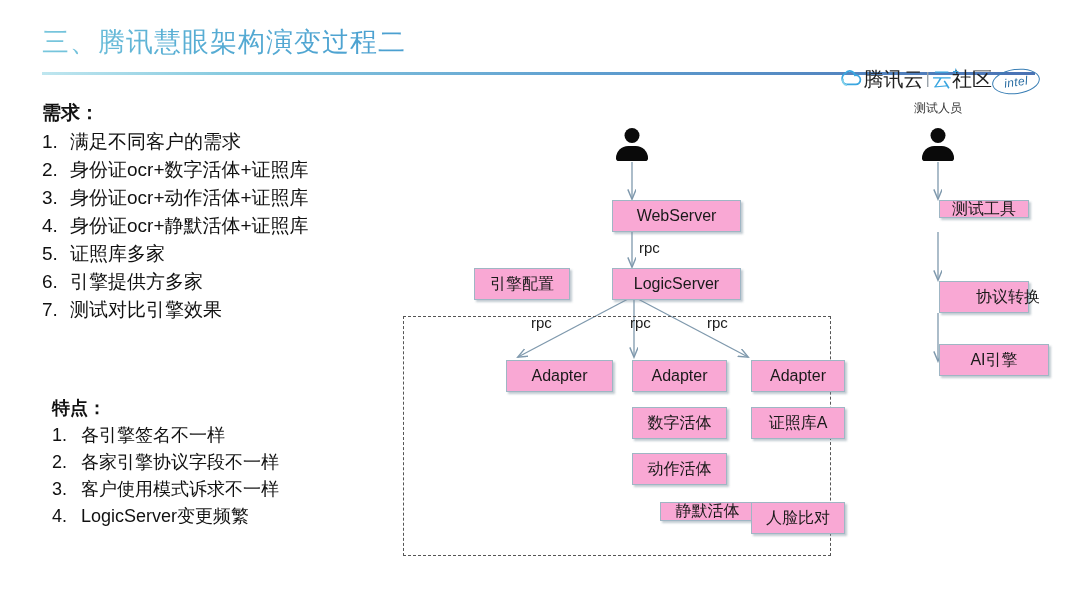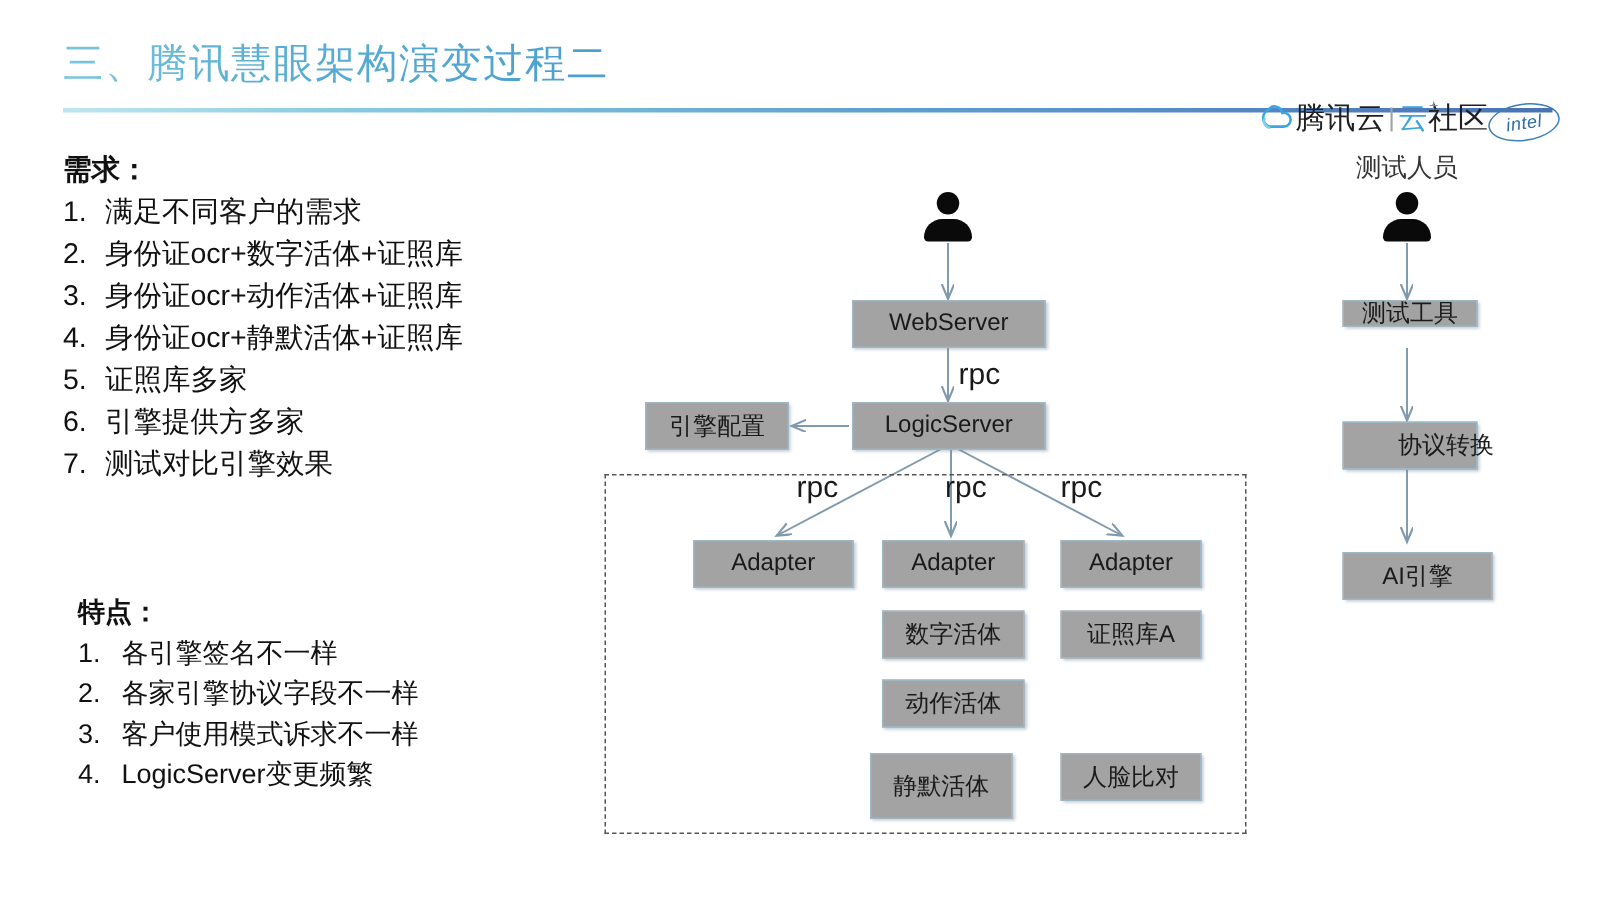--- a/index.html
+++ b/index.html
@@ -51,43 +51,43 @@
   ol.block-list li .num{width:21px;text-align:left;flex:none;}
 
   #needs{left:42px;top:100px;}
   #feats{left:52px;top:396px;}
   #feats .block-head{font-size:18px;}
   #feats ol.block-list li{font-size:18px;line-height:27px;}
   #feats ol.block-list li .num{width:22px;}
 
   
   .node{
-    position:absolute;background:#a3a3a3;
+    position:absolute;background:#f9a8d4;
     border:1px solid #9fb6c4;
     box-shadow:1.5px 1.5px 2px rgba(120,140,155,.45);
     display:flex;align-items:center;justify-content:center;
-    font-size:16px;color:#1a1a1a;white-space:nowrap;box-sizing:border-box;
+    font-size:16px;color:#1a1a1a;white-space:nowrap;box-sizing:border-box;margin-left:44px;
   }
   .node.cn{font-size:16px;}
   .person{position:absolute;width:34px;height:33px;}
   .person .head{
     position:absolute;left:50%;top:0;transform:translateX(-50%);
     width:15px;height:15px;border-radius:50%;background:#0a0a0a;
   }
   .person .body{
     position:absolute;left:50%;bottom:0;transform:translateX(-50%);
     width:32px;height:15px;background:#0a0a0a;
     border-radius:13px 13px 3px 3px;
   }
   .caption{
-    position:absolute;font-size:17px;color:#333;white-space:nowrap;
+    position:absolute;font-size:12px;color:#333;white-space:nowrap;
     text-align:center;
   }
   .rpc{
-    position:absolute;font-size:20px;color:#1a1a1a;white-space:nowrap;
+    position:absolute;font-size:15px;color:#1a1a1a;white-space:nowrap;
   }
   .dashbox{
     position:absolute;border:1.3px dashed #555;box-sizing:border-box;
   }
   svg.wires{position:absolute;left:0;top:0;width:1080px;height:608px;
     pointer-events:none;}
 </style>
 </head>
 <body>
 
@@ -226,20 +226,20 @@
 
   <div class="node" style="left:462px;top:360px;width:107px;height:32px;">Adapter</div>
   <div class="node" style="left:588px;top:360px;width:95px;height:32px;">Adapter</div>
   <div class="node" style="left:707px;top:360px;width:94px;height:32px;">Adapter</div>
 
   <div class="node cn" style="left:588px;top:407px;width:95px;height:32px;">数字活体</div>
   <div class="node cn" style="left:707px;top:407px;width:94px;height:32px;">证照库A</div>
 
   <div class="node cn" style="left:588px;top:453px;width:95px;height:32px;">动作活体</div>
 
-  <div class="node cn" style="left:580px;top:502px;width:95px;height:44px;">静默活体</div>
+  <div class="node cn" style="left:616px;top:502px;width:95px;height:19px;">静默活体</div>
   <div class="node cn" style="left:707px;top:502px;width:94px;height:32px;">人脸比对</div>
 
   <div class="node cn" style="left:895px;top:200px;width:90px;height:18px;">测试工具</div>
   <div class="node cn" style="left:895px;top:281px;width:90px;height:32px;padding-left:48px;">协议转换</div>
-  <div class="node cn" style="left:895px;top:368px;width:100px;height:32px;">AI引擎</div>
+  <div class="node cn" style="left:895px;top:344px;width:110px;height:32px;">AI引擎</div>
 
 </div>
 
 </body></html>

